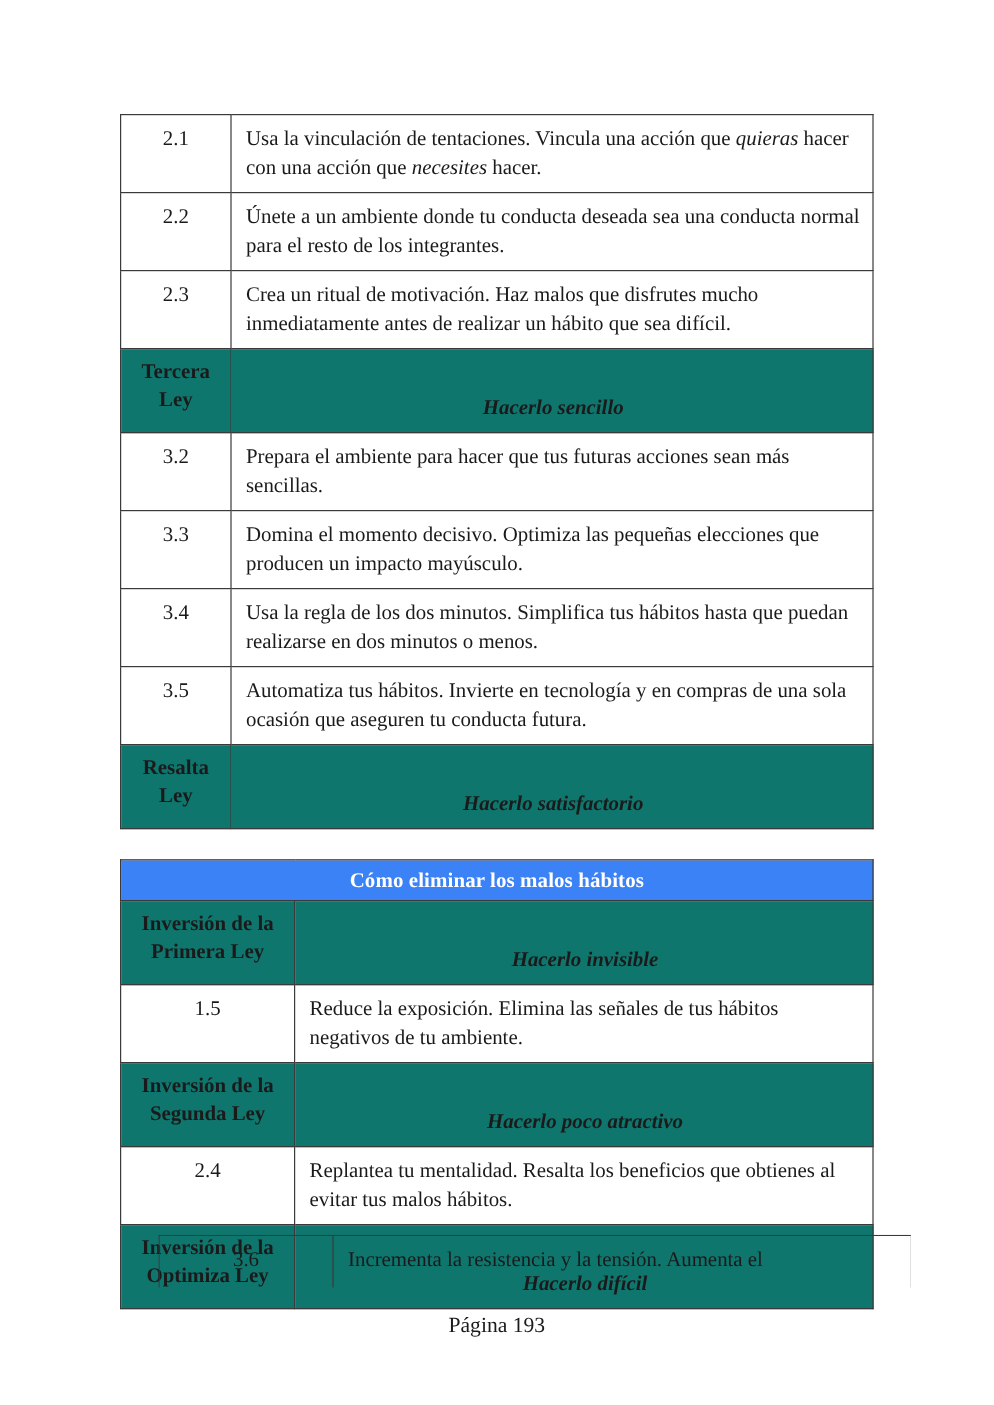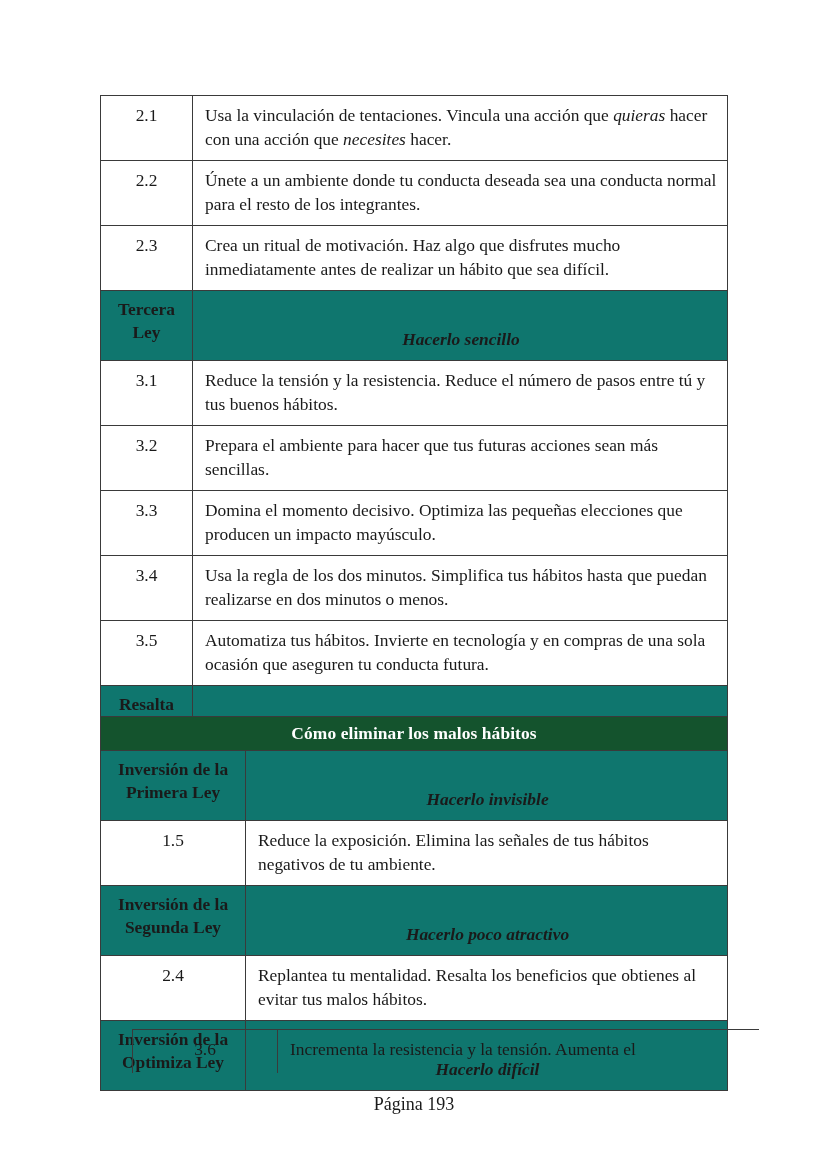--- a/index.html
+++ b/index.html
@@ -85,21 +85,21 @@
   .law-title {
     font-weight: bold;
     font-style: italic;
     text-align: center;
     padding: 7px 10px 9px 12px;
     margin-top: 29px;
   }
 
   
   .banner td {
-    background: #14532d;
+    background: #3b82f6;
     border: 1.6px solid #3a3a3a;
     height: 30px;
   }
   .banner-text {
     color: #ffffff;
     font-weight: bold;
     text-align: center;
     font-size: 17.4px;
     padding: 4px 0 5px 0;
     letter-spacing: .1px;
@@ -159,44 +159,36 @@
         <td>
           <div class="cell cell-txt">Únete a un ambiente donde tu conducta deseada sea una conducta normal para el resto de los integrantes.</div>
         </td>
       </tr>
 
       <tr class="body-row">
         <td>
           <div class="cell cell-num">2.3</div>
         </td>
         <td>
-          <div class="cell cell-txt">Crea un ritual de motivación. Haz algo que disfrutes mucho inmediatamente antes de realizar un hábito que sea difícil.</div>
+          <div class="cell cell-txt">Crea un ritual de motivación. Haz malos que disfrutes mucho inmediatamente antes de realizar un hábito que sea difícil.</div>
         </td>
       </tr>
 
       <tr class="law-row">
         <td>
           <div class="law-label">
             <div>Tercera</div>
             <div>Ley</div>
           </div>
         </td>
         <td>
           <div class="law-title">Hacerlo sencillo</div>
         </td>
       </tr>
 
-      <tr class="body-row">
-        <td>
-          <div class="cell cell-num">3.1</div>
-        </td>
-        <td>
-          <div class="cell cell-txt">Reduce la tensión y la resistencia. Reduce el número de pasos entre tú y tus buenos hábitos.</div>
-        </td>
-      </tr>
 
       <tr class="body-row">
         <td>
           <div class="cell cell-num">3.2</div>
         </td>
         <td>
           <div class="cell cell-txt">Prepara el ambiente para hacer que tus futuras acciones sean más sencillas.</div>
         </td>
       </tr>
 

